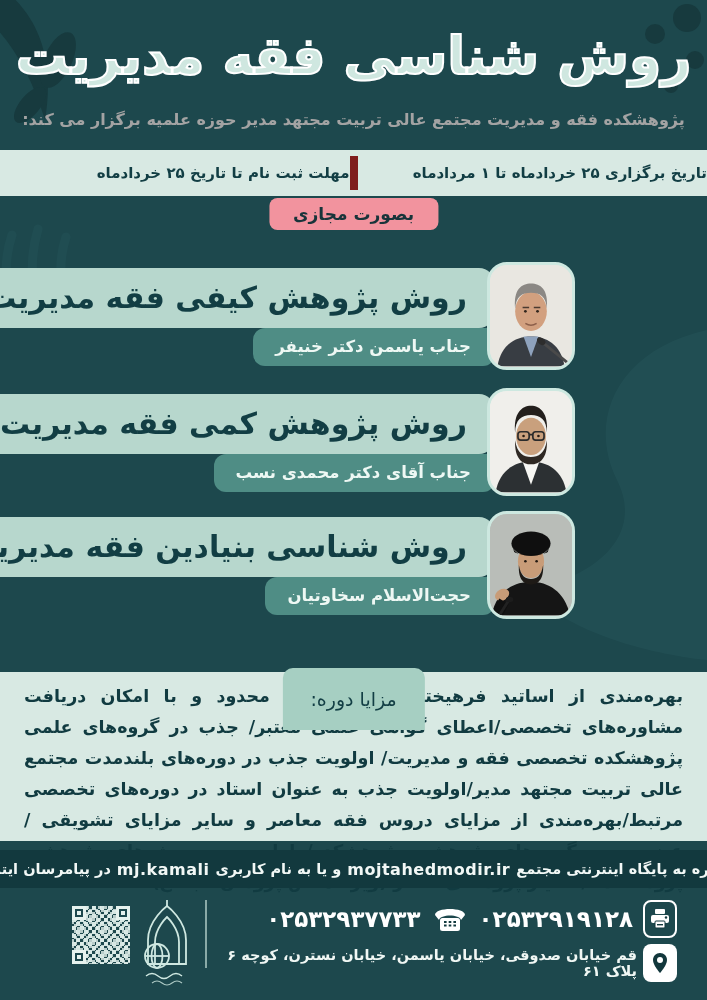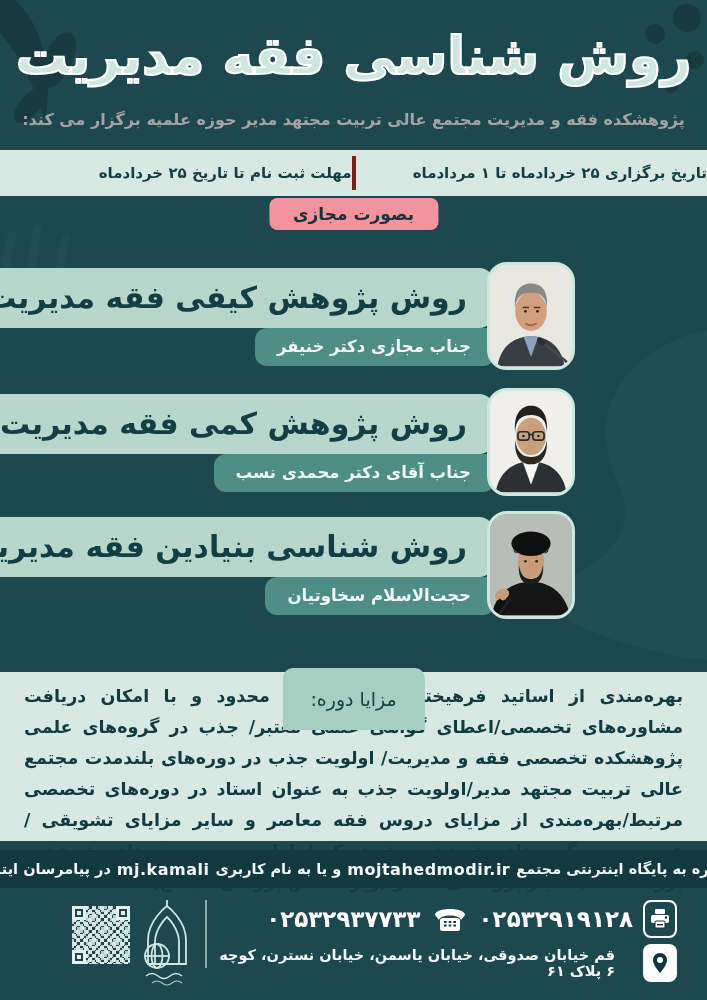--- a/index.html
+++ b/index.html
@@ -18,21 +18,21 @@
   .title{position:absolute;top:26px;left:0;width:100%;text-align:center;direction:rtl;
     font-size:52px;font-weight:bold;color:var(--light);letter-spacing:1px;
     -webkit-text-stroke:2px #ffffff;text-shadow:0 0 1px #fff;}
   .subtitle{position:absolute;top:110px;left:0;width:100%;text-align:center;direction:rtl;
     font-size:16px;font-weight:bold;color:#a3a3a3;}
 
   
   .datebar{position:absolute;top:150px;left:0;width:100%;height:46px;background:var(--panel);
     display:flex;direction:rtl;align-items:center;}
   .datebar-cell{flex:1;text-align:right;direction:rtl;font-size:15px;font-weight:bold;color:var(--ink);}
-  .datebar-cell.first{border-left:4px solid #7f1d1d;height:34px;line-height:34px;}
+  .datebar-cell.first{border-left:8px solid #7f1d1d;height:34px;line-height:34px;}
   .datebar-cell.second{height:34px;line-height:34px;}
 
   
   .badge{position:absolute;top:198px;left:50%;transform:translateX(-50%);
     background:var(--badge);color:#18343a;font-size:17px;font-weight:bold;
     padding:6px 24px;border-radius:8px;direction:rtl;}
 
   
   .speaker{position:absolute;right:132px;width:460px;height:112px;}
   .speaker .photo{position:absolute;right:0;top:0;width:88px;height:108px;
@@ -67,21 +67,21 @@
       repeating-conic-gradient(rgba(223,238,234,.95) 0% 25%, transparent 0% 50%) 0 0/8px 8px,
       repeating-conic-gradient(rgba(223,238,234,.8) 0% 25%, transparent 0% 50%) 2px 3px/6px 6px;}
   .finder{position:absolute;width:14px;height:14px;border:3px solid #e6f2ee;background:var(--bg);}
   .finder::after{content:"";position:absolute;left:2px;top:2px;width:4px;height:4px;background:#e6f2ee;}
   .f-tl{left:0;top:0;} .f-tr{right:0;top:0;} .f-bl{left:0;bottom:0;}
   .contact-divider{position:absolute;left:205px;top:900px;width:2px;height:68px;background:#b9d4cd;opacity:.7;}
   .contact-right{position:absolute;right:30px;top:900px;width:470px;display:flex;
     flex-direction:column;gap:6px;direction:rtl;}
   .phone-row{display:flex;align-items:center;direction:rtl;gap:10px;}
   .phone-number{color:#fff;font-size:23px;font-weight:bold;letter-spacing:3px;direction:ltr;}
-  .addr-row{display:flex;align-items:center;direction:rtl;gap:28px;}
+  .addr-row{display:flex;align-items:center;direction:rtl;gap:6px;}
   .address{color:#f0f7f4;font-size:14.5px;font-weight:bold;direction:rtl;}
   .icon-box{width:34px;height:38px;border:2.5px solid #fff;border-radius:8px;
     display:flex;align-items:center;justify-content:center;flex:0 0 auto;}
   .icon-box-solid{width:34px;height:38px;background:#fff;border-radius:8px;
     display:flex;align-items:center;justify-content:center;flex:0 0 auto;}
 </style>
 </head>
 <body>
 
 <div class="poster">
@@ -118,21 +118,21 @@
   <div class="datebar">
     <div class="datebar-cell first">تاریخ برگزاری ۲۵ خردادماه تا ۱ مردادماه</div>
     <div class="datebar-cell second">مهلت ثبت نام تا تاریخ ۲۵ خردادماه</div>
   </div>
 
   <div class="badge">بصورت مجازی</div>
 
   <section class="speaker" style="top:262px">
     <div class="pills">
       <div class="topic-pill">روش پژوهش کیفی فقه مدیریت</div>
-      <div class="name-pill">جناب مجازی دکتر خنیفر</div>
+      <div class="name-pill">جناب یاسمن دکتر خنیفر</div>
     </div>
     <div class="photo" style="background:#e9e7e1">
       <svg viewBox="0 0 88 108">
         <rect width="88" height="108" fill="#e9e7e1"></rect>
         <path d="M8 108 C12 84 28 76 44 76 C60 76 76 84 80 108 Z" fill="#383d43"></path>
         <path d="M36 76 L44 98 L52 76 Z" fill="#8ea2bd"></path>
         <ellipse cx="44" cy="49" rx="17" ry="21" fill="#d2a07f"></ellipse>
         <path d="M27 46 C25 25 34 19 44 19 C54 19 63 25 61 46 C60 33 54 29 44 29 C34 29 28 33 27 46 Z" fill="#8b8884"></path>
         <g stroke="#4a3a30" stroke-width="1.6" fill="none">
           <path d="M35 45 h7"></path>

